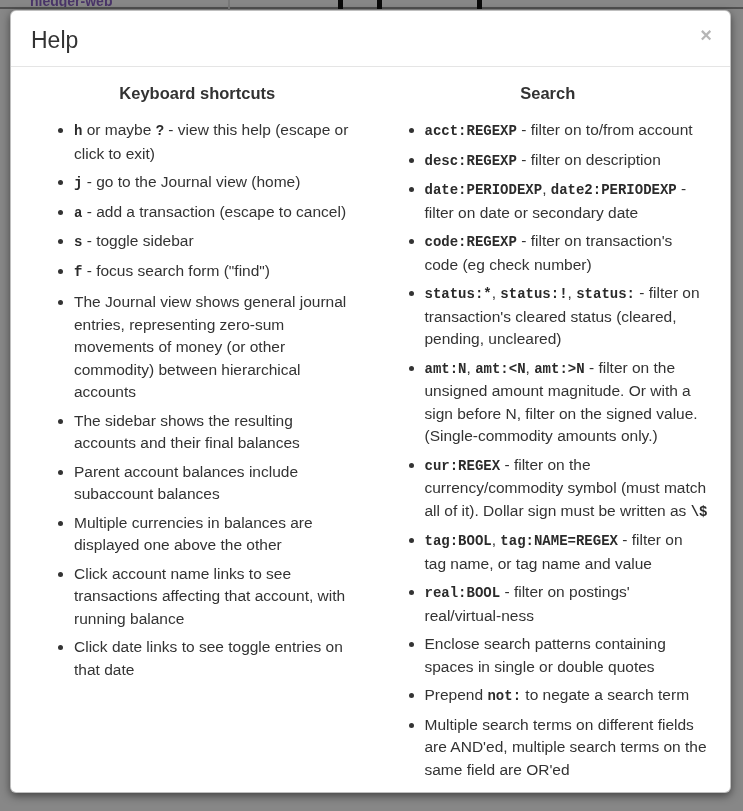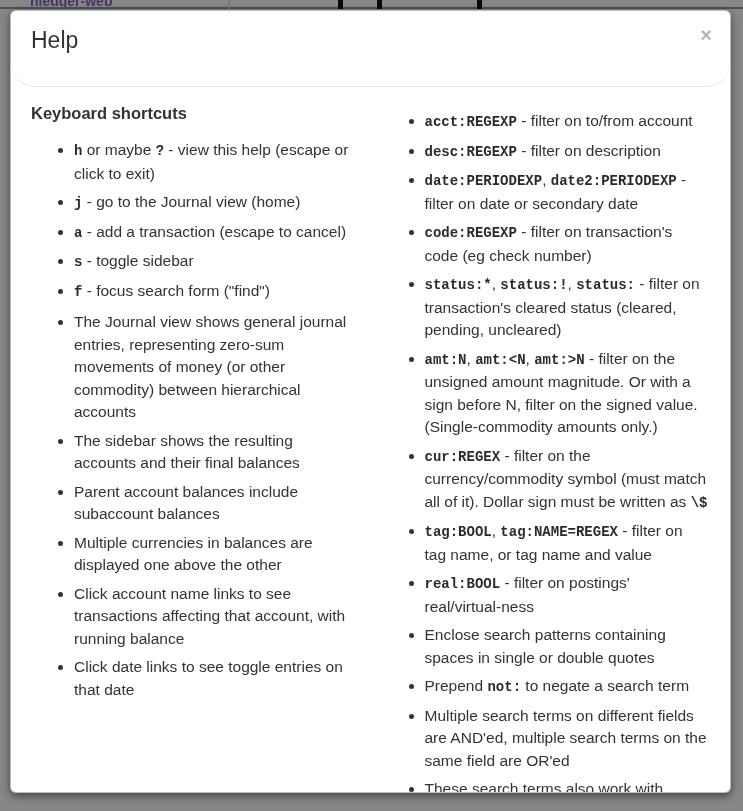--- a/index.html
+++ b/index.html
@@ -51,26 +51,25 @@
     left: 10px; top: 10px;
     width: 721px; height: 783px;
     background: #ffffff;
     border: 1px solid rgba(0,0,0,0.25);
     border-radius: 6px;
     box-shadow: 0 3px 9px rgba(0,0,0,0.5);
     box-sizing: border-box;
     overflow: hidden;
   }
   .modal-header {
-    height: 76px;
+    height: 56px;
     box-sizing: border-box;
     padding: 15px 18px 0 20px;
     border-bottom: 1px solid #e5e5e5;
     position: relative;
-    border-radius: 24px;
   }
   .modal-title {
     margin: 0;
     font-size: 23px;
     font-weight: 400;
     line-height: 1.3;
     color: #333333;
   }
   .modal-close {
     position: absolute;
@@ -87,20 +86,21 @@
     display: flex;
     gap: 18px;
   }
   .col { flex: 1 1 0; min-width: 0; }
 
   .section-heading {
     margin: 0 0 16px 0;
     font-size: 16.5px;
     font-weight: 700;
     color: #333333;
+    text-align: center;
   }
   .section-heading + ul { margin-top: 0; }
   ul.help-list {
     margin: 0 0 8px 0;
     padding: 0 0 0 37px;
     list-style: disc outside;
   }
   ul.help-list + .section-heading { margin-top: 18px; }
   ul.help-list li {
     font-size: 15.5px;
@@ -148,20 +148,21 @@
         <ul class="help-list">
           <li>The Journal view shows general journal entries, representing zero-sum movements of money (or other commodity) between hierarchical accounts</li>
           <li>The sidebar shows the resulting accounts and their final balances</li>
           <li>Parent account balances include subaccount balances</li>
           <li>Multiple currencies in balances are displayed one above the other</li>
           <li>Click account name links to see transactions affecting that account, with running balance</li>
           <li>Click date links to see toggle entries on that date</li>
         </ul>
       </div>
       <div class="col">
+        <h3 class="section-heading">Search</h3>
         <ul class="help-list">
           <li><code>acct:REGEXP</code> - filter on to/from account</li>
           <li><code>desc:REGEXP</code> - filter on description</li>
           <li><code>date:PERIODEXP</code>, <code>date2:PERIODEXP</code> - filter on date or secondary date</li>
           <li><code>code:REGEXP</code> - filter on transaction's code (eg check number)</li>
           <li><code>status:*</code>, <code>status:!</code>, <code>status:</code> - filter on transaction's cleared status (cleared, pending, uncleared)</li>
           <li><code>amt:N</code>, <code>amt:&lt;N</code>, <code>amt:&gt;N</code> - filter on the unsigned amount magnitude. Or with a sign before N, filter on the signed value. (Single-commodity amounts only.)</li>
           <li><code>cur:REGEX</code> - filter on the currency/commodity symbol (must match all of it). Dollar sign must be written as <code>\$</code></li>
           <li><code>tag:BOOL</code>, <code>tag:NAME=REGEX</code> - filter on tag name, or tag name and value</li>
           <li><code>real:BOOL</code> - filter on postings' real/virtual-ness</li>

